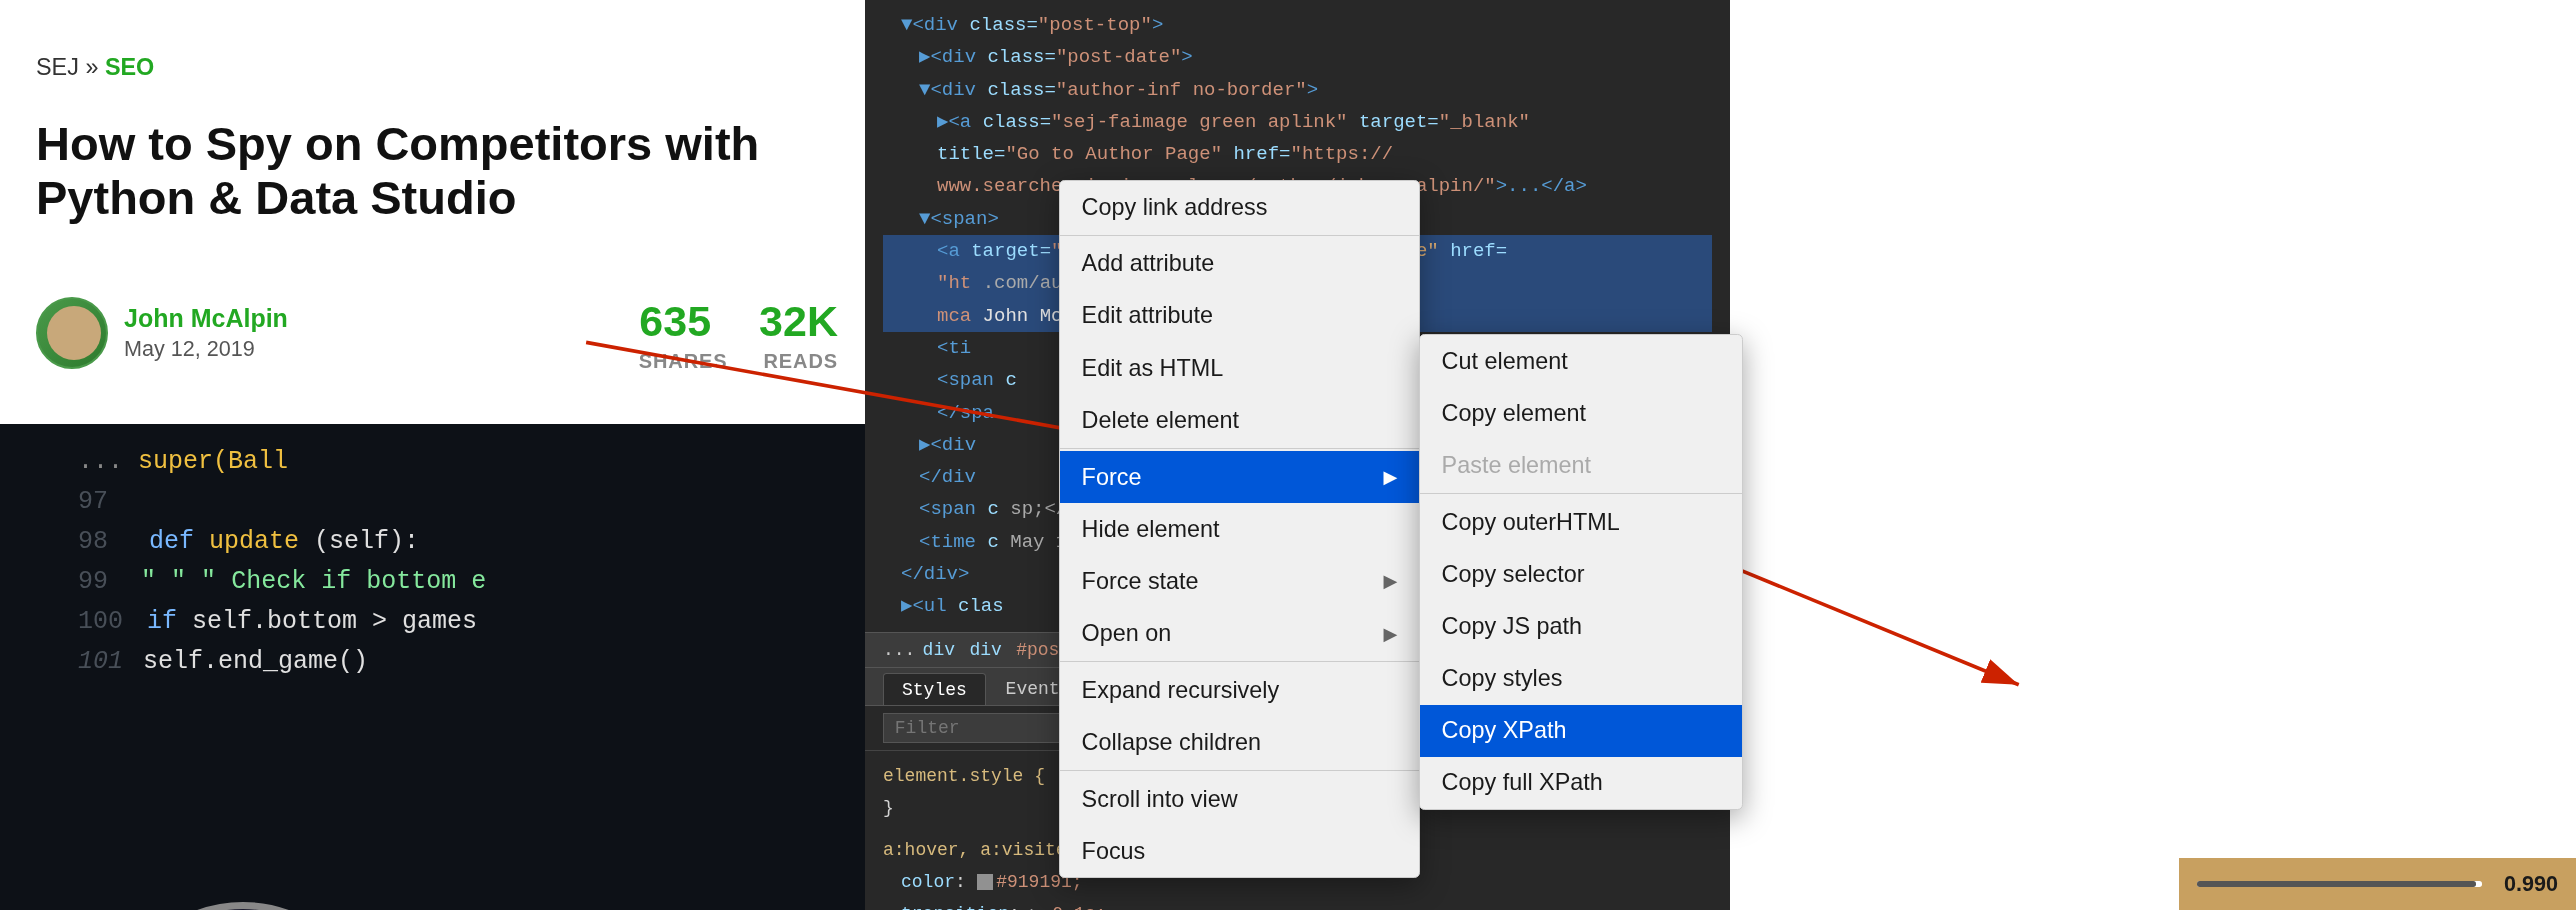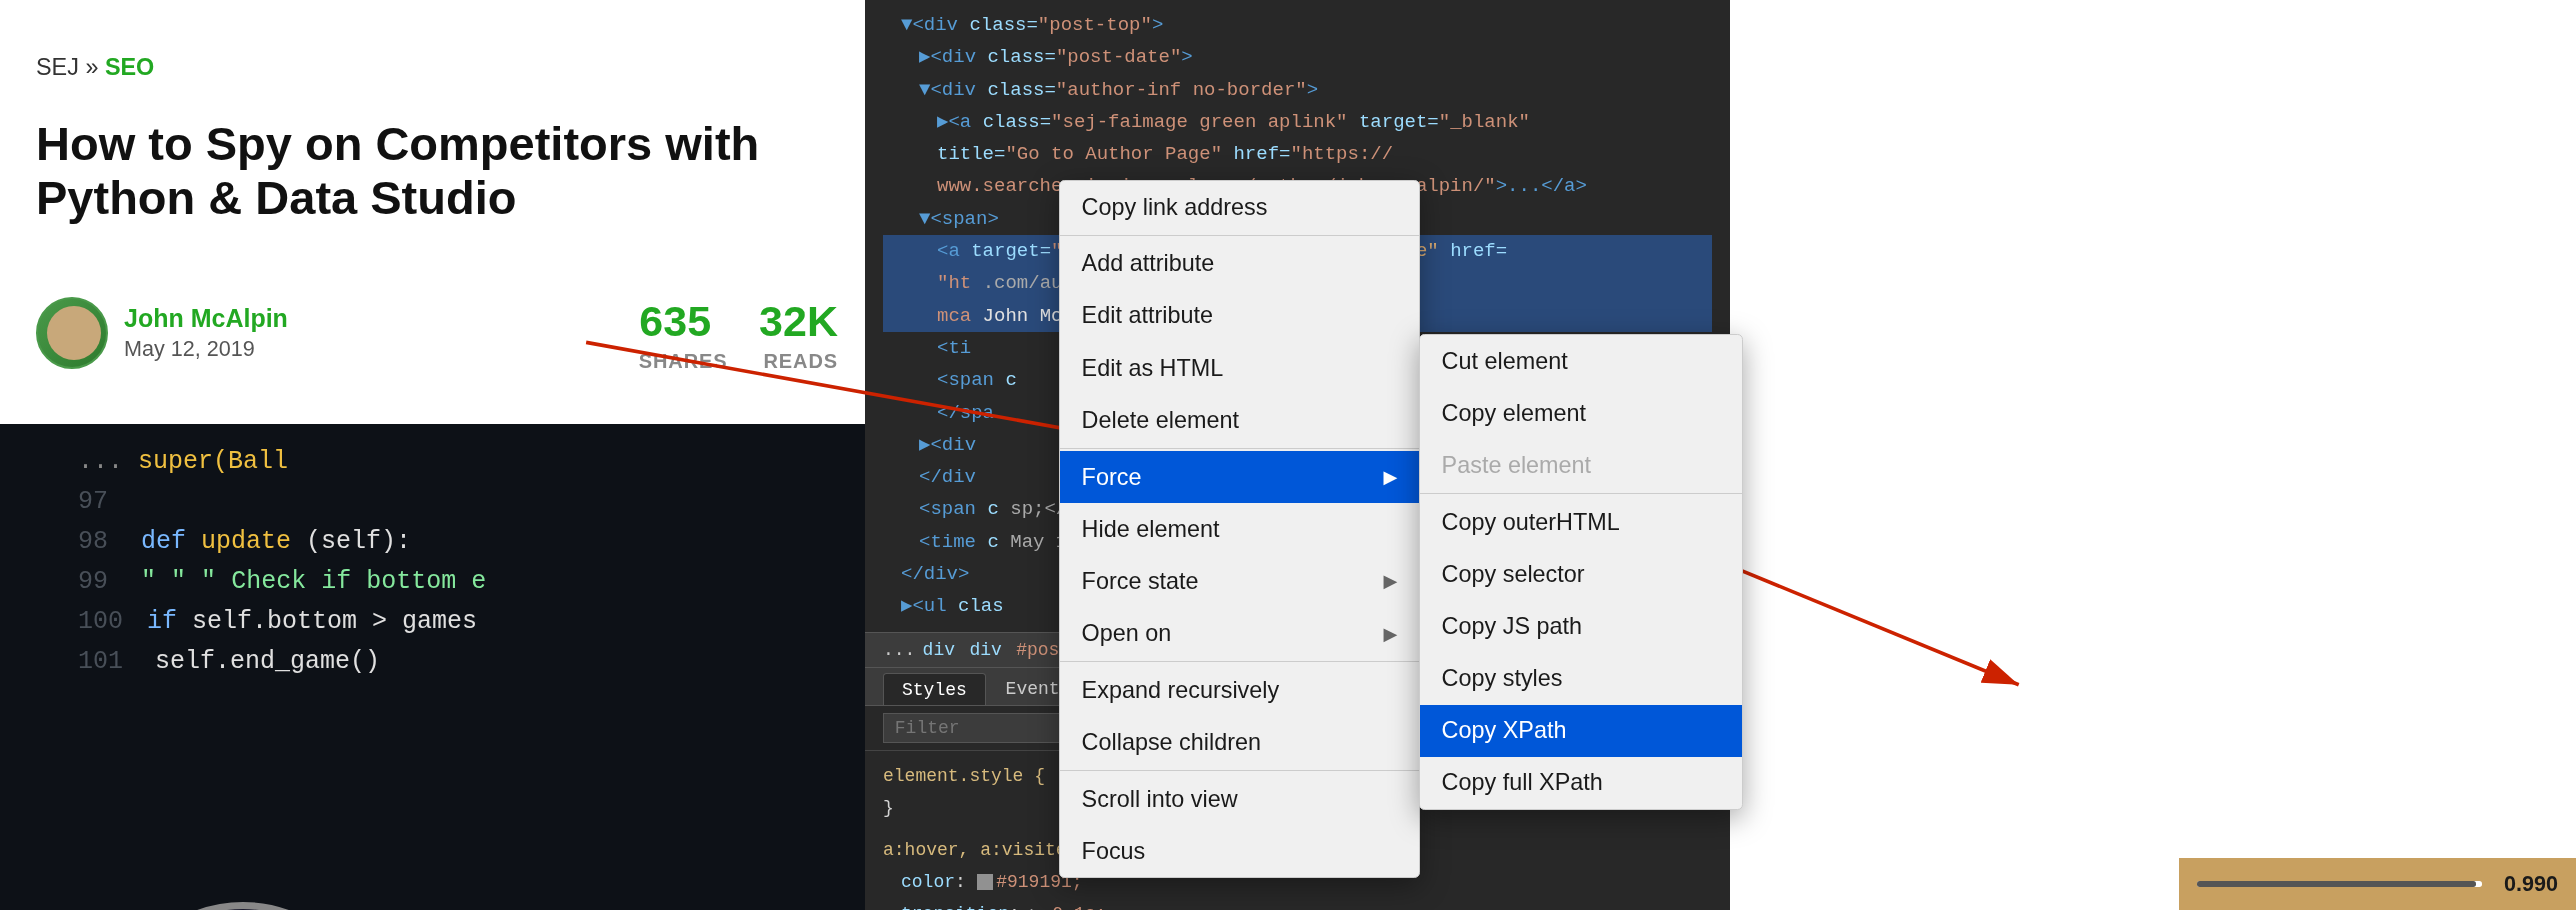--- a/index.html
+++ b/index.html
@@ -395,40 +395,40 @@
     <div class="code-bg"></div>
     <div style="position:absolute;left:60px;top:9px;right:0;padding:9px 0;">
       <div class="code-line" style="color:#6a737d;">
         <span style="color:#888">...</span>
         <span class="code-yellow">super(Ball</span>
       </div>
       <div class="code-line" style="color:#6a737d;">
         <span style="color:#484f58; margin-right:27px;">97</span>
       </div>
       <div class="code-line">
-        <span style="color:#484f58; margin-right:18px;">98</span>
+        <span style="color:#484f58; margin-right:26px;">98</span>
         <span class="code-blue">def </span>
         <span class="code-yellow">update</span>
         <span class="code-white">(self):</span>
       </div>
       <div class="code-line">
         <span style="color:#484f58; margin-right:18px;">99</span>
         <span class="code-green">"</span>
         <span class="code-green">"</span>
         <span class="code-green">"</span>
         <span class="code-green"> Check if bottom e</span>
       </div>
       <div class="code-line">
         <span style="color:#484f58; margin-right:9px;">100</span>
         <span class="code-white">    </span>
         <span class="code-blue">if </span>
         <span class="code-white">self.bottom &gt; games</span>
       </div>
       <div class="code-line">
-        <span style="color:#484f58; margin-right:17px;">101</span>
+        <span style="color:#484f58; margin-right:5px;font-style:italic;">101</span>
         <span class="code-white">        self.end_game()</span>
       </div>
     </div>
 
     <div class="magnifier">
       
       
     </div>
   </div>
 </div>

